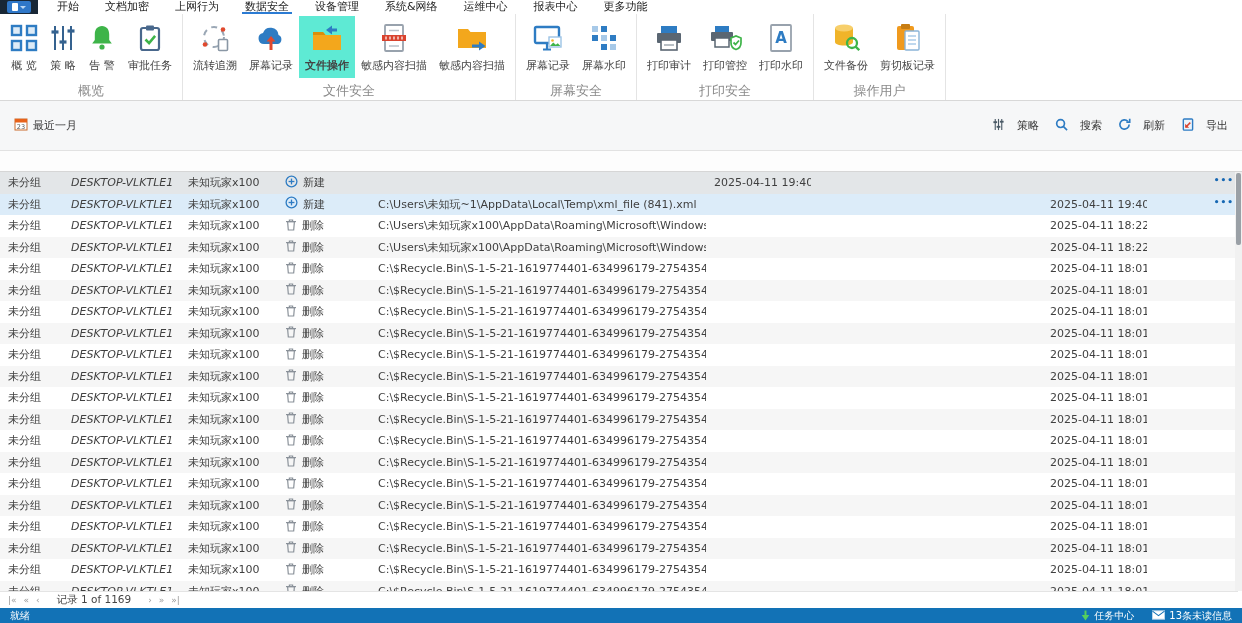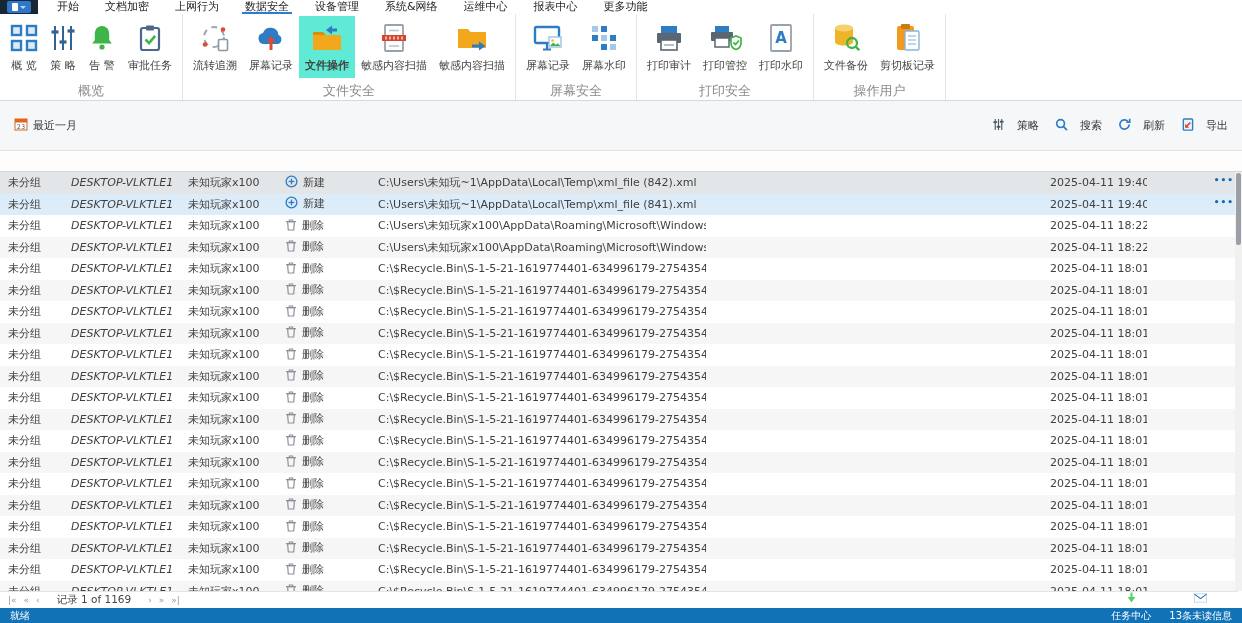--- a/index.html
+++ b/index.html
@@ -46,42 +46,42 @@
   .cfill{flex:1;border-right:none;}
   .th-caret{position:absolute;right:14px;top:7px;width:0;height:0;border-left:4px solid transparent;border-right:4px solid transparent;border-top:5px solid #8b8b8b;}
 
   .tbody{position:absolute;top:172px;left:0;right:0;bottom:32px;overflow:hidden;}
   .tr{height:21.5px;display:flex;align-items:center;font-size:11px;color:#3f3f3f;position:relative;box-sizing:border-box;}
   .td{box-sizing:border-box;padding-left:8px;white-space:nowrap;overflow:hidden;}
   .row-even{background:#ffffff;}
   .row-odd{background:#f6f6f6;}
   .row-gray{background:#e3e6e8;}
   .row-blue{background:#dcecf9;}
-  .opcell{display:flex;gap:5px;}
+  .opcell{display:flex;align-items:center;gap:5px;}
   .more{position:absolute;right:8px;top:3px;color:#1768b3;font-size:9px;font-weight:bold;letter-spacing:1px;cursor:default;}
   .more::after{content:"\2022\2022\2022";}
 
   .vscroll{position:absolute;top:172px;right:0;width:7px;bottom:32px;background:#f1f1f1;}
   .vthumb{position:absolute;top:1px;left:1px;width:5px;height:72px;background:#9aa0a6;border-radius:2px;}
 
   
   .pager{position:absolute;left:0;right:4px;bottom:15px;height:17px;background:#fff;border-top:1px solid #e4e4e4;display:flex;align-items:center;box-sizing:border-box;padding-left:8px;font-size:10px;color:#555;gap:7px;}
   .pg{color:#9a9a9a;font-size:9px;cursor:default;}
   .pg-first::after{content:"|\00AB";}
   .pg-prev2::after{content:"\00AB";}
   .pg-prev::after{content:"\2039";}
   .pg-next::after{content:"\203A";}
   .pg-next2::after{content:"\00BB";}
   .pg-last::after{content:"\00BB|";}
   .pg-label{margin:0 10px;color:#444;font-size:10.5px;}
 
   
   .statusbar{position:absolute;left:0;right:0;bottom:0;height:15px;background:#1272b6;color:#fff;font-size:10px;display:flex;align-items:flex-end;padding:0 10px;box-sizing:border-box;}
   .status-right{margin-left:auto;display:flex;gap:18px;align-items:center;}
-  .sitem{display:flex;align-items:center;gap:4px;cursor:default;flex-direction:column;}
+  .sitem{display:flex;align-items:center;gap:4px;cursor:default;}
 </style>
 </head>
 <body>
 
 <div class="menubar">
   <div class="app-strip">
     <div class="app-btn">
       <span class="doc"></span>
       <span class="caret"></span>
     </div>
@@ -410,21 +410,20 @@
       <span>
         <svg width="13" height="13" viewBox="0 0 13 13">
             <circle cx="6.5" cy="6.5" r="5.4" fill="none" stroke="#2e7cc3" stroke-width="1.3"></circle>
             <line x1="6.5" y1="3.6" x2="6.5" y2="9.4" stroke="#2e7cc3" stroke-width="1.3"></line>
             <line x1="3.6" y1="6.5" x2="9.4" y2="6.5" stroke="#2e7cc3" stroke-width="1.3"></line>
           </svg>
       </span>
 
       <span class="oplabel">新建</span>
     </div>
-    <div class="td c4">C:\Users\未知玩~1\AppData\Local\Temp\xml_file (842).xml</div>
     <div class="td c5"></div>
     <div class="td c6">2025-04-11 19:40:27</div>
     <div class="td c7"></div>
     <div class="more"></div>
   </div>
     <div class="tr row-blue">
     <div class="td c0">未分组</div>
     <div class="td c1">DESKTOP-VLKTLE1</div>
     <div class="td c2">未知玩家x100</div>
     <div class="td c3 opcell">

